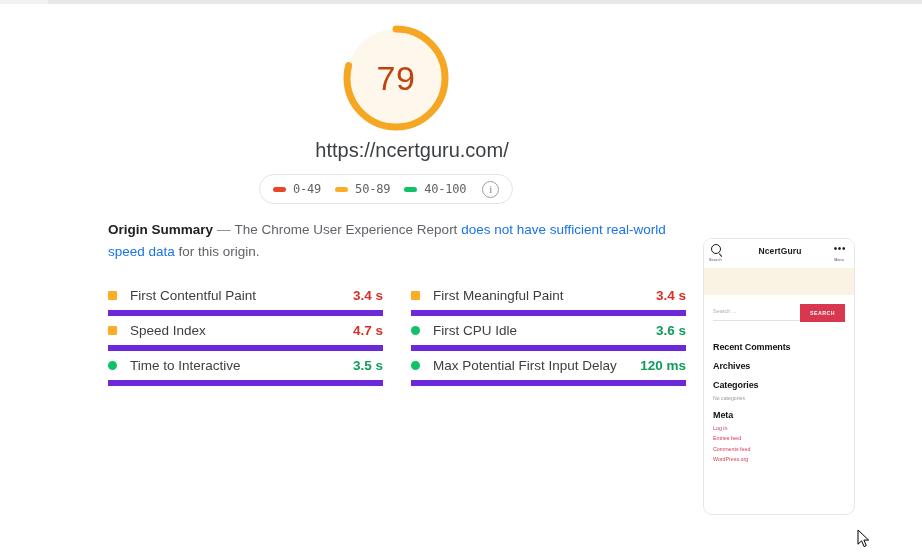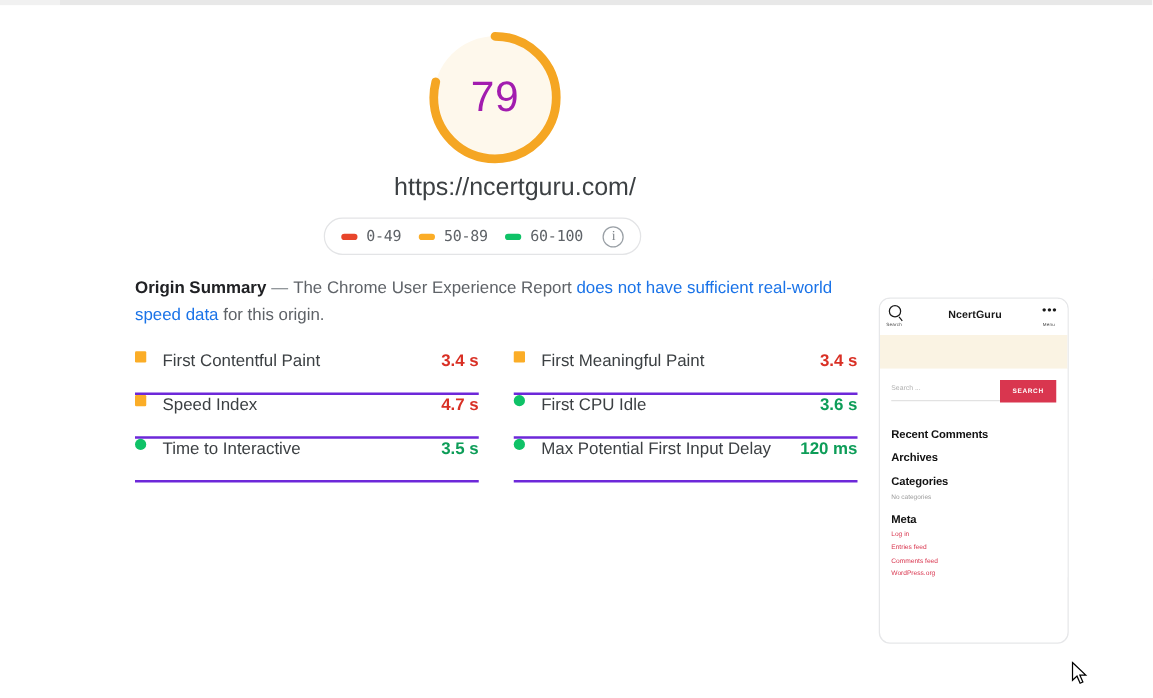--- a/index.html
+++ b/index.html
@@ -21,21 +21,21 @@
   .header { position:absolute; top:5px; left:0; width:922px; height:213px; background:#fff; }
   .gauge-wrap { position:absolute; left:338px; top:15px; width:116px; height:116px; }
   .gauge-bg {
     position:absolute; left:9px; top:9px; width:98px; height:98px;
     border-radius:50%; background:#fef8ec;
   }
   .gauge-svg { position:absolute; left:0; top:0; width:116px; height:116px; }
   .gauge-score {
     position:absolute; left:0; top:0; width:116px; height:116px;
     display:flex; align-items:center; justify-content:center;
-    font-size:34px; color:#a21caf; font-weight:400;
+    font-size:34px; color:#c2410c; font-weight:400;
     letter-spacing:0.5px;
   }
   .page-url {
     position:absolute; left:0; top:134px; width:824px; text-align:center;
     font-size:20px; color:#3c4043; font-weight:400;
   }
   .legend {
     position:absolute; left:259px; top:169px;
     height:30px; padding:0 13px;
     border:1px solid #e3e4e6; border-radius:16px;
@@ -77,22 +77,22 @@
   .toggle-seg { width:30px; height:28px; display:flex; align-items:center; justify-content:center; flex-direction:column; gap:3px; }
   .toggle-seg.active { background:#1a73e8; }
   .toggle-seg.idle { background:#e4e5e7; }
   .tl { height:2px; border-radius:1px; display:block; }
   .toggle-seg.active .tl { background:#ffffff; }
   .toggle-seg.idle .tl { background:#9aa0a6; }
 
   .metrics { position:relative; margin-top:18px; display:flex; gap:28px; }
   .metric-col { width:275px; }
   .metric-row {
-    display:flex; height:35px;
-    border-bottom:2px solid #6d28d9;
+    display:flex; align-items:center; height:35px;
+    border-bottom:6px solid #6d28d9;
   }
   .metric-dot { width:9px; height:9px; margin-right:13px; flex:0 0 auto; }
   .metric-dot.square { border-radius:1px; }
   .metric-dot.circle { border-radius:50%; }
   .metric-name { flex:1; font-size:13.5px; color:#3c4043; }
   .metric-value { font-size:13.5px; font-weight:bold; }
 
   
   .thumb {
     position:absolute; left:703px; top:19px; width:152px; height:277px;
@@ -154,21 +154,21 @@
       <div class="legend-item">
         <span class="legend-swatch" style="background:#e8452b"></span>
         <span class="legend-label">0-49</span>
       </div>
       <div class="legend-item">
         <span class="legend-swatch" style="background:#fbad27"></span>
         <span class="legend-label">50-89</span>
       </div>
       <div class="legend-item">
         <span class="legend-swatch" style="background:#0fc267"></span>
-        <span class="legend-label">60-100</span>
+        <span class="legend-label">40-100</span>
       </div>
       <div class="legend-info">i</div>
     </div>
 
     <div class="header-divider"></div>
   </div>
 
   <div class="body-area">
 
     <div class="report-col">

